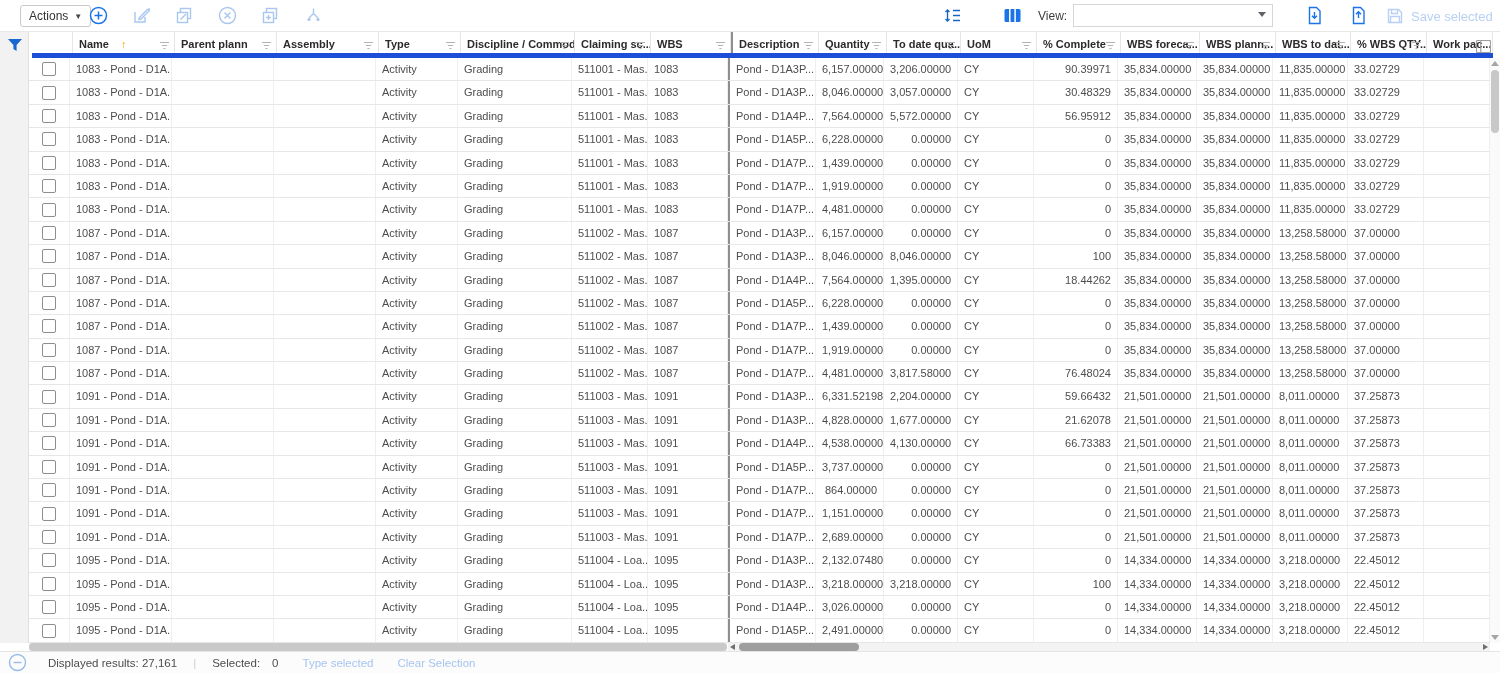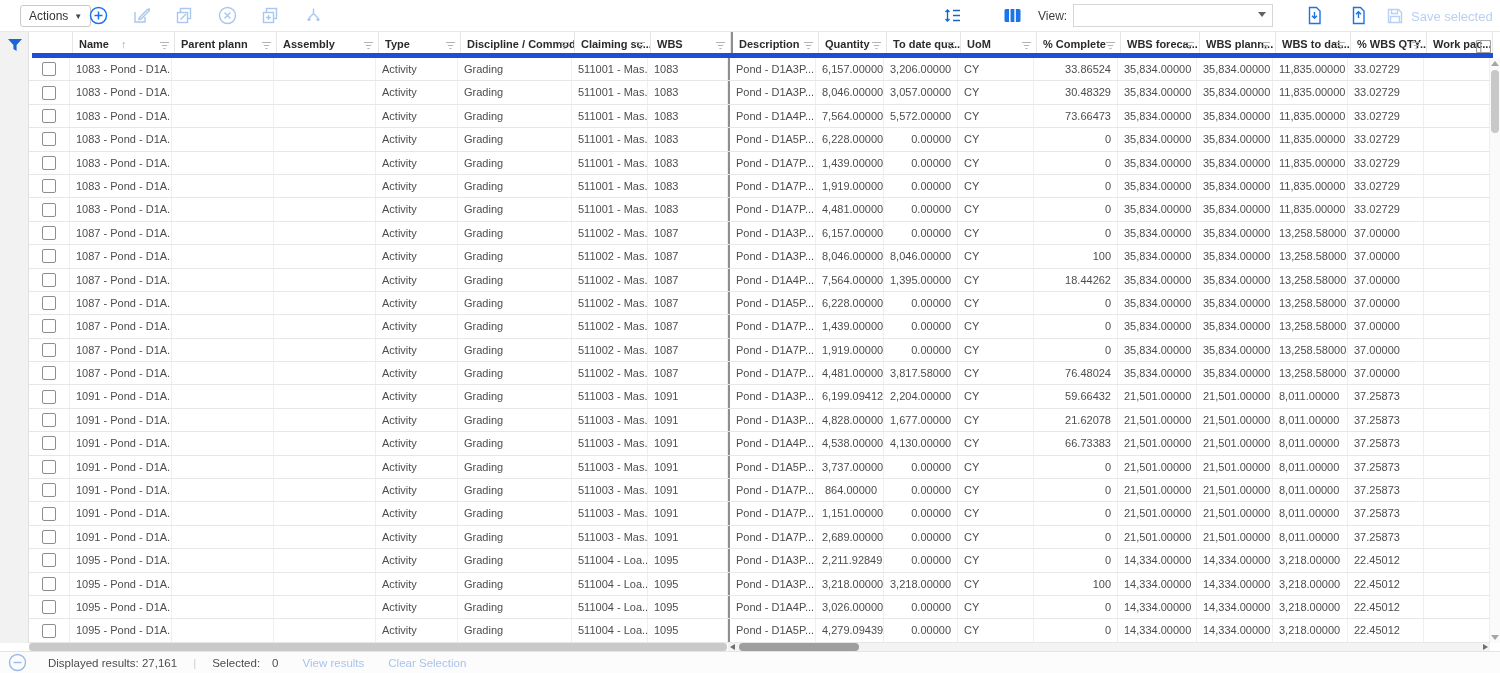--- a/index.html
+++ b/index.html
@@ -219,21 +219,21 @@
           <div class="cell" style="width: 102px;"></div>
           <div class="cell" style="width: 102px;"></div>
           <div class="cell" style="width: 82px;">Activity</div>
           <div class="cell" style="width: 114px;">Grading</div>
           <div class="cell" style="width: 76px;">511001 - Mas...</div>
           <div class="cell" style="width: 80px;">1083</div>
           <div class="cell divider-col" style="width: 88px;">Pond - D1A3P...</div>
           <div class="cell right" style="width: 68px;">6,157.00000</div>
           <div class="cell right" style="width: 74px;">3,206.00000</div>
           <div class="cell" style="width: 76px;">CY</div>
-          <div class="cell right" style="width: 84px;">33.86524</div>
+          <div class="cell right" style="width: 84px;">90.39971</div>
           <div class="cell" style="width: 79px;">35,834.00000</div>
           <div class="cell" style="width: 76px;">35,834.00000</div>
           <div class="cell" style="width: 75px;">11,835.00000</div>
           <div class="cell" style="width: 76px;">33.02729</div>
           <div class="cell" style="width: 66px;"></div>
         </div>
         <div class="row">
           <div class="cell cbcell" style="width: 41px;">
             <span class="cb"></span>
           </div>
@@ -263,21 +263,21 @@
           <div class="cell" style="width: 102px;"></div>
           <div class="cell" style="width: 102px;"></div>
           <div class="cell" style="width: 82px;">Activity</div>
           <div class="cell" style="width: 114px;">Grading</div>
           <div class="cell" style="width: 76px;">511001 - Mas...</div>
           <div class="cell" style="width: 80px;">1083</div>
           <div class="cell divider-col" style="width: 88px;">Pond - D1A4P...</div>
           <div class="cell right" style="width: 68px;">7,564.00000</div>
           <div class="cell right" style="width: 74px;">5,572.00000</div>
           <div class="cell" style="width: 76px;">CY</div>
-          <div class="cell right" style="width: 84px;">73.66473</div>
+          <div class="cell right" style="width: 84px;">56.95912</div>
           <div class="cell" style="width: 79px;">35,834.00000</div>
           <div class="cell" style="width: 76px;">35,834.00000</div>
           <div class="cell" style="width: 75px;">11,835.00000</div>
           <div class="cell" style="width: 76px;">33.02729</div>
           <div class="cell" style="width: 66px;"></div>
         </div>
         <div class="row">
           <div class="cell cbcell" style="width: 41px;">
             <span class="cb"></span>
           </div>
@@ -524,21 +524,21 @@
             <span class="cb"></span>
           </div>
           <div class="cell" style="width: 102px;">1091 - Pond - D1A...</div>
           <div class="cell" style="width: 102px;"></div>
           <div class="cell" style="width: 102px;"></div>
           <div class="cell" style="width: 82px;">Activity</div>
           <div class="cell" style="width: 114px;">Grading</div>
           <div class="cell" style="width: 76px;">511003 - Mas...</div>
           <div class="cell" style="width: 80px;">1091</div>
           <div class="cell divider-col" style="width: 88px;">Pond - D1A3P...</div>
-          <div class="cell right" style="width: 68px;">6,199.09412</div>
+          <div class="cell right" style="width: 68px;">6,331.52198</div>
           <div class="cell right" style="width: 74px;">2,204.00000</div>
           <div class="cell" style="width: 76px;">CY</div>
           <div class="cell right" style="width: 84px;">59.66432</div>
           <div class="cell" style="width: 79px;">21,501.00000</div>
           <div class="cell" style="width: 76px;">21,501.00000</div>
           <div class="cell" style="width: 75px;">8,011.00000</div>
           <div class="cell" style="width: 76px;">37.25873</div>
           <div class="cell" style="width: 66px;"></div>
         </div>
         <div class="row">
@@ -678,21 +678,21 @@
             <span class="cb"></span>
           </div>
           <div class="cell" style="width: 102px;">1095 - Pond - D1A...</div>
           <div class="cell" style="width: 102px;"></div>
           <div class="cell" style="width: 102px;"></div>
           <div class="cell" style="width: 82px;">Activity</div>
           <div class="cell" style="width: 114px;">Grading</div>
           <div class="cell" style="width: 76px;">511004 - Loa...</div>
           <div class="cell" style="width: 80px;">1095</div>
           <div class="cell divider-col" style="width: 88px;">Pond - D1A3P...</div>
-          <div class="cell right" style="width: 68px;">2,211.92849</div>
+          <div class="cell right" style="width: 68px;">2,132.07480</div>
           <div class="cell right" style="width: 74px;">0.00000</div>
           <div class="cell" style="width: 76px;">CY</div>
           <div class="cell right" style="width: 84px;">0</div>
           <div class="cell" style="width: 79px;">14,334.00000</div>
           <div class="cell" style="width: 76px;">14,334.00000</div>
           <div class="cell" style="width: 75px;">3,218.00000</div>
           <div class="cell" style="width: 76px;">22.45012</div>
           <div class="cell" style="width: 66px;"></div>
         </div>
         <div class="row">
@@ -744,21 +744,21 @@
             <span class="cb"></span>
           </div>
           <div class="cell" style="width: 102px;">1095 - Pond - D1A...</div>
           <div class="cell" style="width: 102px;"></div>
           <div class="cell" style="width: 102px;"></div>
           <div class="cell" style="width: 82px;">Activity</div>
           <div class="cell" style="width: 114px;">Grading</div>
           <div class="cell" style="width: 76px;">511004 - Loa...</div>
           <div class="cell" style="width: 80px;">1095</div>
           <div class="cell divider-col" style="width: 88px;">Pond - D1A5P...</div>
-          <div class="cell right" style="width: 68px;">4,279.09439</div>
+          <div class="cell right" style="width: 68px;">2,491.00000</div>
           <div class="cell right" style="width: 74px;">0.00000</div>
           <div class="cell" style="width: 76px;">CY</div>
           <div class="cell right" style="width: 84px;">0</div>
           <div class="cell" style="width: 79px;">14,334.00000</div>
           <div class="cell" style="width: 76px;">14,334.00000</div>
           <div class="cell" style="width: 75px;">3,218.00000</div>
           <div class="cell" style="width: 76px;">22.45012</div>
           <div class="cell" style="width: 66px;"></div>
         </div>
       </div>
@@ -791,16 +791,16 @@
           <path d="M5.5 9.5h8" stroke="#98bce9" stroke-width="1.4"></path>
         </svg>
     </button>
     <span class="results">
       <span>Displayed results:</span>
       <span>27,161</span>
     </span>
     <span class="pipe">|</span>
     <span>Selected:</span>
     <span class="sel-val">0</span>
-    <span class="link">View results</span>
+    <span class="link">Type selected</span>
     <span class="link">Clear Selection</span>
   </div>
 </div>
 
 </body></html>

